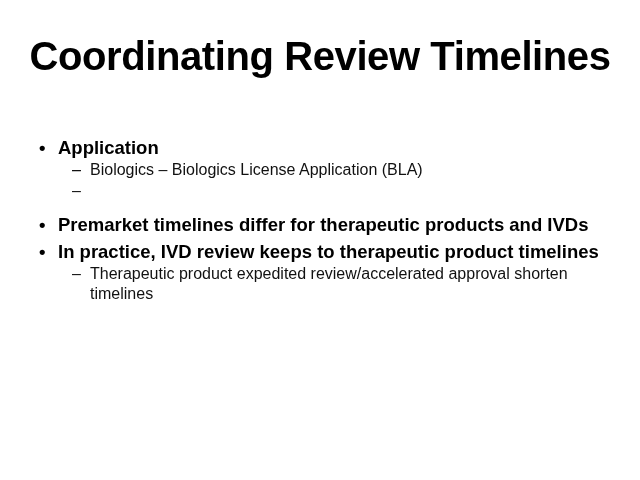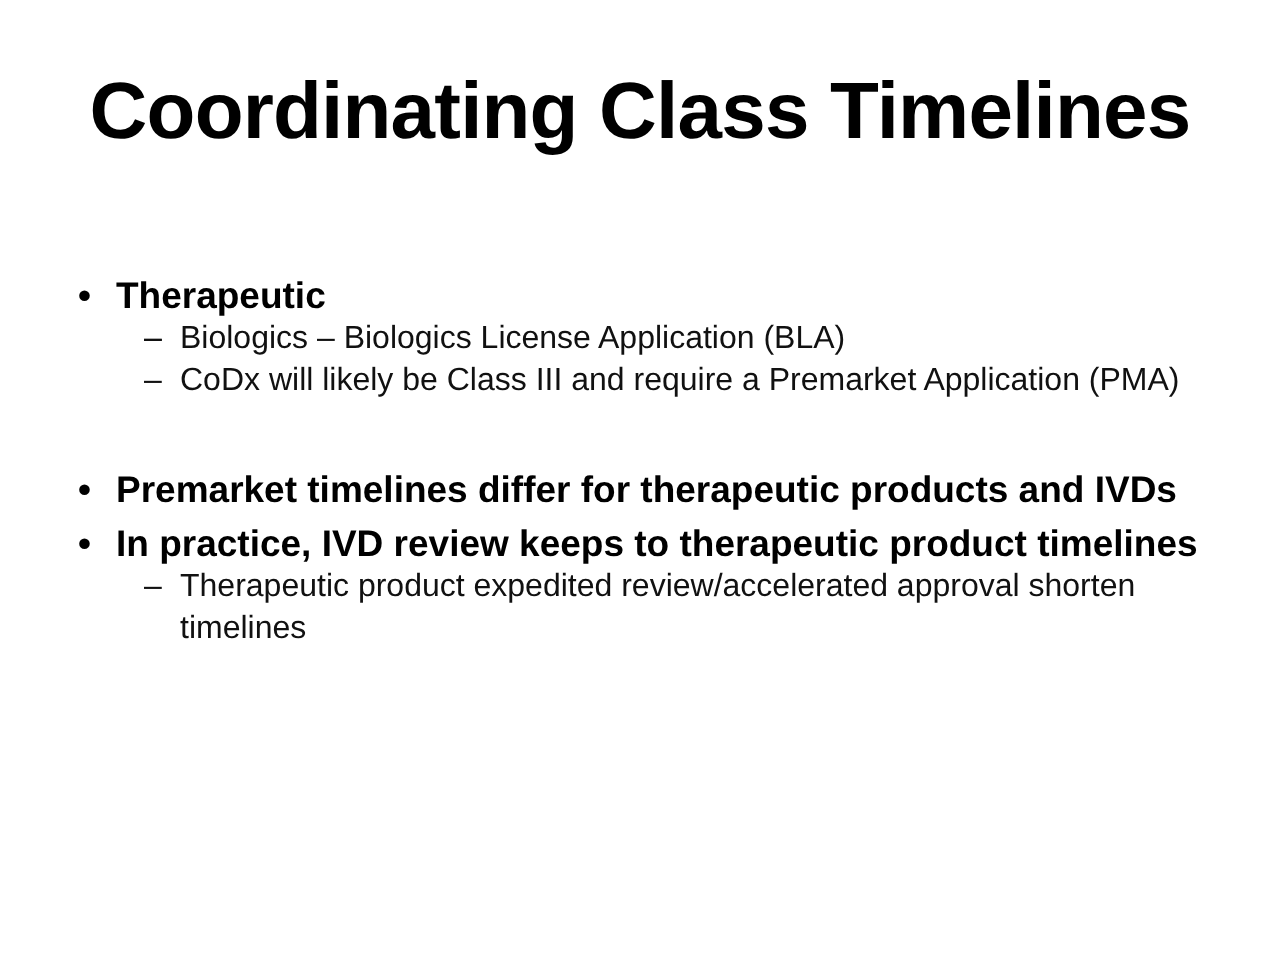--- a/index.html
+++ b/index.html
@@ -84,39 +84,38 @@
   }
   .small-gap {
     height: 3px;
   }
 </style>
 </head>
 <body>
 
 <div class="slide">
 
-  <div class="slide-title">Coordinating Class Timelines</div>
+  <div class="slide-title">Coordinating Review Timelines</div>
 
   <div class="body-block">
 
     <div>
       <div class="bullet-l1">
         <span class="marker">•</span>
-        <span>Therapeutic</span>
+        <span>Application</span>
       </div>
       <div class="bullet-l2">
         <span class="marker">–</span>
       </div>
       <div class="bullet-l2">
         <span class="marker">–</span>
         <span>Biologics – Biologics License Application (BLA)</span>
       </div>
       <div class="bullet-l2">
         <span class="marker">–</span>
-        <span>CoDx will likely be Class III and require a Premarket Application (PMA)</span>
       </div>
     </div>
 
     <div class="group-gap"></div>
 
     <div>
       <div class="bullet-l1">
         <span class="marker">•</span>
         <span>Premarket timelines differ for therapeutic products and IVDs</span>
       </div>

